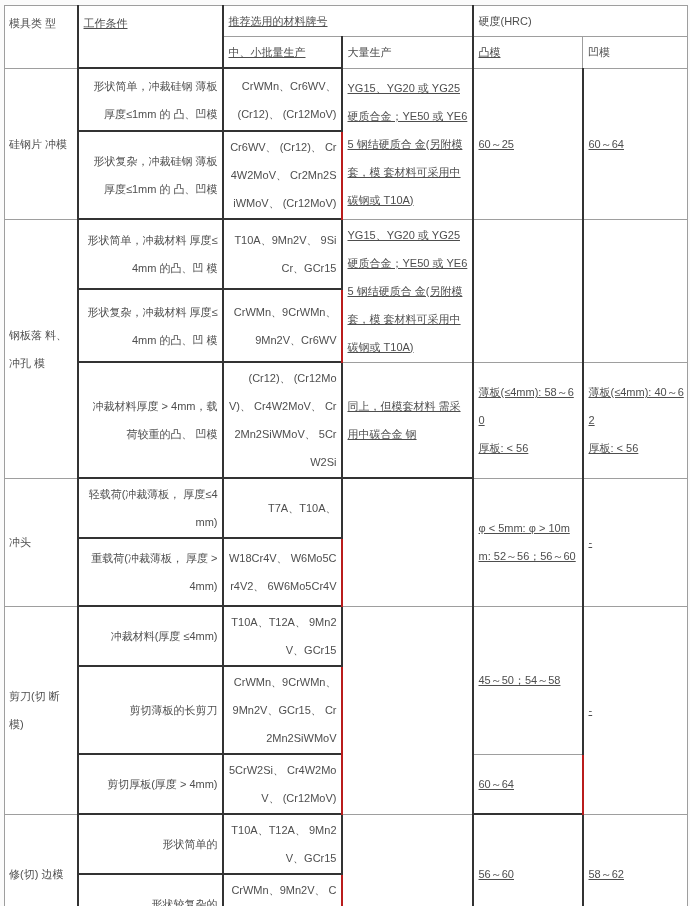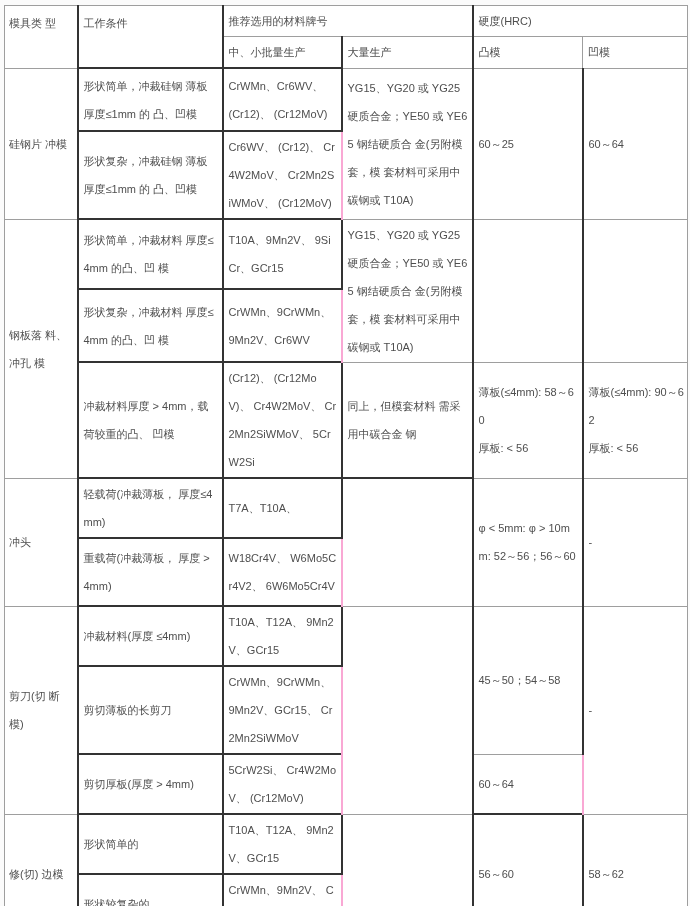--- a/index.html
+++ b/index.html
@@ -10,22 +10,22 @@
     border:1px solid #9e9e9e;
     font-size:11px;
     line-height:28px;
     color:#4e4e4e;
     vertical-align:middle;
     padding:1px 4px 1px 5px;
     word-break:break-all;
     overflow:hidden;
   }
   
-  .dk {border:2px solid #333;}
-  .dkl{border-left:2px solid #f9a8d4;}
+  .dk {border:2px solid #333;text-align:right;}
+  .dkl{border-left:2px solid #b91c1c;text-decoration:underline;}
   .dkr{border-right:2px solid #333;}
   .dkb{border-bottom:2px solid #333;margin-top:40px;}
   .hdr-top{vertical-align:top;padding-top:3px;}
   .hard{padding-left:5px;padding-right:2px;}
   .c1{padding-left:4px;padding-right:2px;}
 </style>
 </head>
 <body>
 
 <div class="wrap">
@@ -81,21 +81,21 @@
   </tr>
   <tr style="height:115px">
     <td class="dk">冲裁材料厚度 &gt; 4mm，载荷较重的凸、 凹模</td>
     <td class="dk">(Cr12)、 (Cr12MoV)、 Cr4W2MoV、 Cr2Mn2SiWMoV、 5CrW2Si</td>
     <td class="dkl dkr dkb">同上，但模套材料 需采用中碳合金 钢</td>
     <td class="dkl dkr hard">
       <div>薄板(≤4mm): 58～60</div>
       <div>厚板: &lt; 56</div>
     </td>
     <td class="dkl hard">
-      <div>薄板(≤4mm): 90～62</div>
+      <div>薄板(≤4mm): 40～62</div>
       <div>厚板: &lt; 56</div>
     </td>
   </tr>
 
   <tr style="height:57px">
     <td rowspan="2" class="c1 dkr">冲头</td>
     <td class="dk">轻载荷(冲裁薄板， 厚度≤4mm)</td>
     <td class="dk">T7A、T10A、</td>
     <td rowspan="2" class="dkl dkr"></td>
     <td rowspan="2" class="dkl dkr hard">φ &lt; 5mm: φ &gt; 10mm: 52～56；56～60</td>

